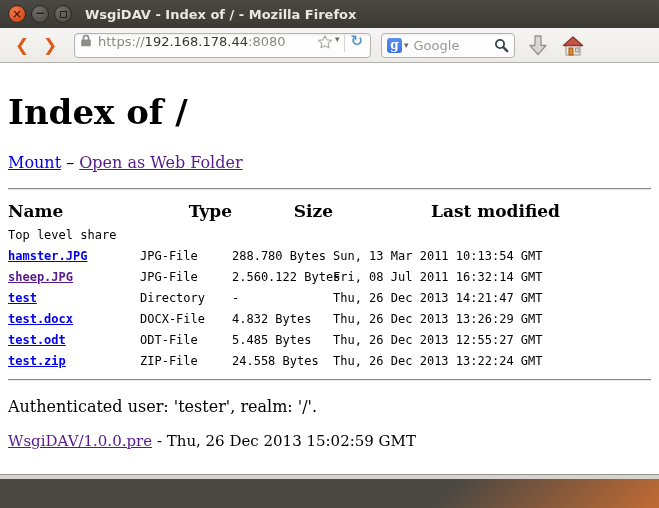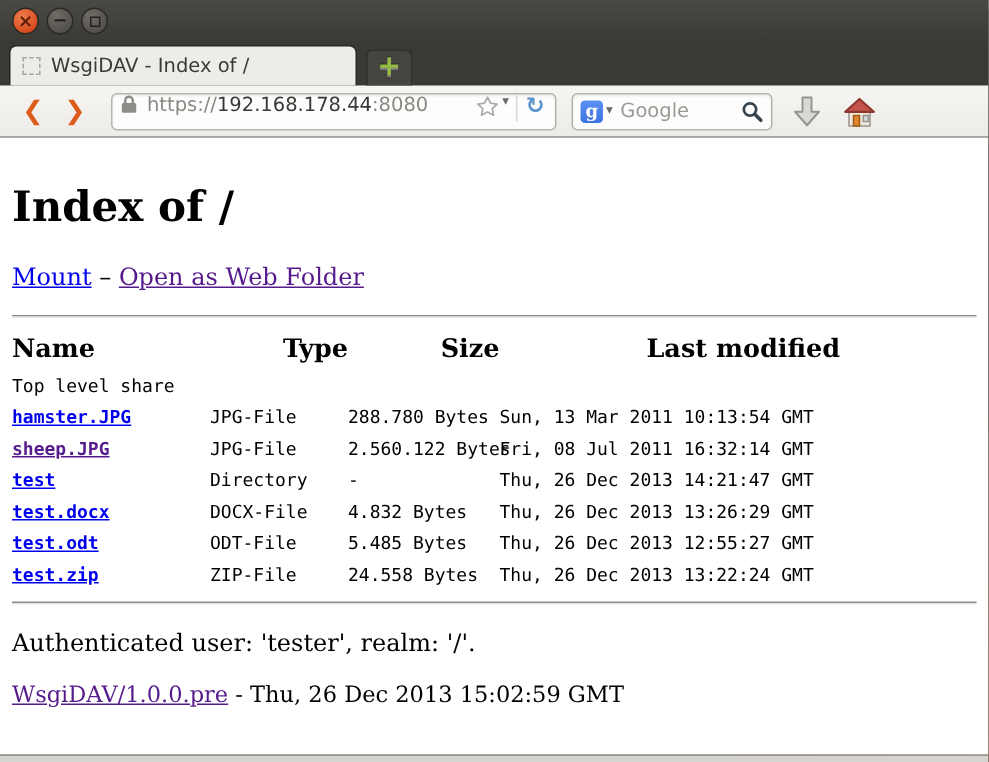--- a/index.html
+++ b/index.html
@@ -85,21 +85,21 @@
     flex:1; min-width:0; border:0; outline:0; background:transparent;
     font-family:"DejaVu Sans", sans-serif; font-size:13px; color:#3c3a36; margin-left:3px;
   }
   .searchbar input::placeholder { color:#9b9992; opacity:1; }
   .tool-icon { margin-left:13px; display:flex; align-items:center; cursor:default; }
   
   .content {
     height:411px; background:#fff; padding:8px; overflow:hidden;
     font-family:"DejaVu Serif", serif; color:#000;
   }
-  .content h1 { font-size:28px; font-weight:bold; margin:21px 0; }
+  .content h1 { font-size:34px; font-weight:bold; margin:21px 0; }
   .content p.navlinks { font-size:16px; margin:16px 0; }
   a { text-decoration:underline; }
   a.new { color:#0000ee; }
   a.visited { color:#551a8b; }
   hr { border:0; border-top:1px solid #8c8c8c; border-bottom:1px solid #e6e6e6; margin:8px 0; height:0; }
   table.filelist { border-collapse:collapse; table-layout:fixed; width:552px; }
   table.filelist th {
     font-family:"DejaVu Serif", serif; font-size:17px; font-weight:bold;
     height:26px; vertical-align:middle; padding:0;
   }
@@ -127,31 +127,23 @@
   <div class="titlebar">
     <span class="win-btn close">
         <span>×</span>
       </span>
     <span class="win-btn min">
         <span>−</span>
       </span>
     <span class="win-btn max">
         <span class="max-glyph"></span>
       </span>
+    <span class="title">WsgiDAV - Index of / - Mozilla Firefox</span>
   </div>
 
-  <div class="tabbar">
-    <div class="tab">
-      <span class="favicon"></span>
-      <span>WsgiDAV - Index of /</span>
-    </div>
-    <div class="newtab-btn">
-      <span>+</span>
-    </div>
-  </div>
 
   <div class="toolbar">
     <span class="nav-arrow"><span>❮</span></span>
     <span class="nav-arrow"><span>❯</span></span>
 
     <div class="urlbar">
       <span style="display:flex;">
         <svg width="12" height="13" viewBox="0 0 12 13">
             <path d="M3.5 6V4a2.5 2.5 0 0 1 5 0v2" fill="none" stroke="#8e8c86" stroke-width="1.6"></path>
             <rect x="1.2" y="5.6" width="9.6" height="6.6" rx="1" fill="#8e8c86"></rect>

